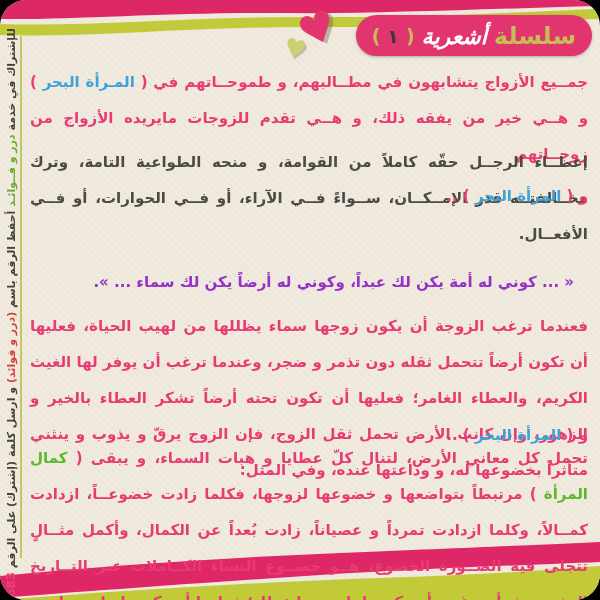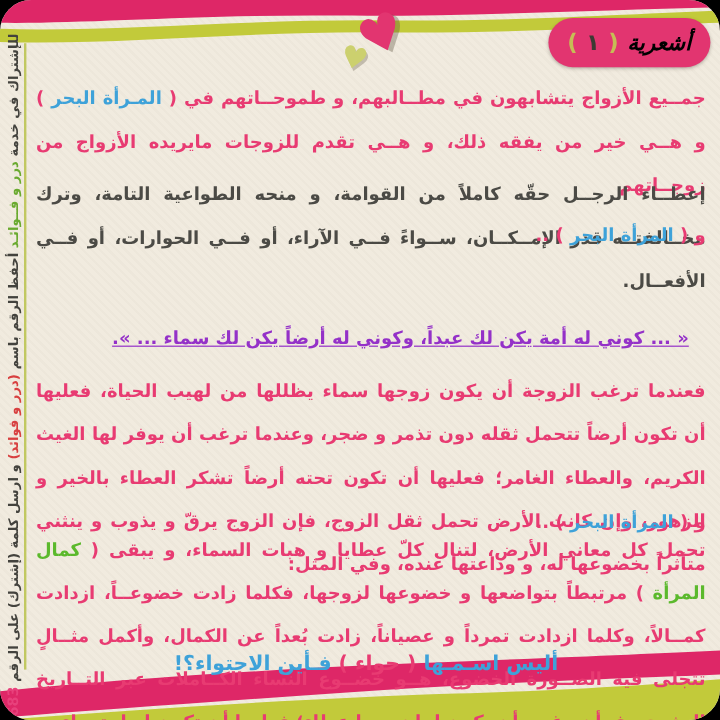--- a/index.html
+++ b/index.html
@@ -15,35 +15,35 @@
   .vtext{position:absolute;left:4px;top:574px;width:546px;transform:rotate(-90deg);transform-origin:0 0;
     font-size:11px;font-weight:bold;direction:rtl;text-align:center;white-space:nowrap;z-index:3;
     color:#43423d;letter-spacing:.2px;}
   .vtext .sv-green{color:#6aaa2f;}
   .vtext .sv-red{color:#d84040;}
   .vtext .sv-phone{color:#e8417c;font-size:12px;}
   .banner{position:absolute;top:15px;right:8px;height:41px;background:#e23570;border-radius:21px;
     display:flex;direction:rtl;align-items:center;gap:7px;padding:0 16px;z-index:2;
     box-shadow:0 1px 3px rgba(60,50,40,.35);}
   .b-label{font-size:24px;font-weight:bold;color:#c6bd55;}
-  .b-script{font-family:"DejaVu Serif",serif;font-style:italic;font-weight:bold;font-size:18px;color:#000000;}
+  .b-script{font-family:"DejaVu Serif",serif;font-style:italic;font-weight:bold;font-size:22px;color:#ffffff;}
   .b-paren{color:#c6bd55;font-size:19px;font-weight:bold;}
   .b-num{color:#3c3a33;font-size:19px;font-weight:bold;}
   .heart{position:absolute;z-index:2;line-height:1;}
   .heart-big{top:8px;left:299px;font-size:42px;color:#e23570;transform:rotate(-22deg);
     text-shadow:3px 3px 0 rgba(90,80,60,.35);}
   .heart-small{top:36px;left:284px;font-size:25px;color:#ccd06e;transform:rotate(14deg);
     text-shadow:2px 2px 0 rgba(90,80,60,.3);}
   .para{position:absolute;left:30px;right:12px;direction:rtl;text-align:justify;text-align-last:right;
     font-size:15px;line-height:36px;font-weight:bold;z-index:2;color:#e83b72;}
   .dark{color:#4b4a45;margin-top:24px;}
   .blue{color:#3ea2d9;}
   .green{color:#5bb92c;}
   .purple{color:#9431c8;}
-  .quote{padding-right:14px;text-align:left;text-decoration:underline;}
+  .quote{padding-right:14px;text-align:left;}
   .final{position:absolute;top:543px;left:140px;width:330px;text-align:center;direction:rtl;
     font-size:17px;font-weight:bold;z-index:2;color:#3ea2d9;}
   .final .f-pink{color:#e83b72;}
 </style>
 </head>
 <body>
 
 <div class="frame">
 
   <svg class="waves waves-top" width="600" height="44" viewBox="0 0 600 44" preserveAspectRatio="none">
@@ -54,20 +54,21 @@
   <svg class="waves waves-bottom" width="600" height="70" viewBox="0 0 600 70" preserveAspectRatio="none">
     <path class="wo" d="M0,70 C130,60 260,52 380,48 C480,45 550,40 600,36 L600,70 Z" fill="#c2ca3a"></path>
     <path class="wp" d="M0,46 C100,36 220,28 340,23 C460,18 540,15 600,12 L600,32 C530,35 430,38 320,45 C200,53 90,61 0,68 Z" fill="#de2767"></path>
   </svg>
 
   <div class="edge-line"></div>
 
   <div class="vtext"><span>للإشتراك في خدمة </span><span class="sv-green">درر و فــوائـد</span><span> أحفظ الرقم باسم </span><span class="sv-red">(درر و فوائد)</span><span> و ارسل كلمة (إشترك) على الرقم </span><span class="sv-phone">0096893256683</span></div>
 
   <div class="banner">
+    <span class="b-label">سلسلة</span>
     <span class="b-script">أشعرية</span>
     <span class="b-paren">(</span>
     <span class="b-num">١</span>
     <span class="b-paren">)</span>
   </div>
 
   <div class="heart heart-big">♥</div>
   <div class="heart heart-small">♥</div>
 
   <div class="para" style="top:64px"><span>جمــيع الأزواج يتشابهون في مطــالبهم، و طموحــاتهم في ( </span><span class="blue">المـرأة البحر</span><span> ) و هــي خير من يفقه ذلك، و هــي تقدم للزوجات مايريده الأزواج من زوجــاتهم</span></div>
@@ -79,15 +80,14 @@
 
   <div class="para purple quote" style="top:264px"><span>« ... كوني له أمة يكن لك عبداً، وكوني له أرضاً يكن لك سماء ... ».</span></div>
 
   <div class="para" style="top:308px"><span>فعندما ترغب الزوجة أن يكون زوجها سماء يظللها من لهيب الحياة، فعليها أن تكون أرضاً تتحمل ثقله دون تذمر و ضجر، وعندما ترغب أن يوفر لها الغيث الكريم، والعطاء الغامر؛ فعليها أن تكون تحته أرضاً تشكر العطاء بالخير و الزهور، وإن كانت الأرض تحمل ثقل الزوج، فإن الزوج يرقّ و يذوب و ينثني متأثراً بخضوعها له، و وداعتها عنده، وفي المثل:</span></div>
 
 
   <div class="para" style="top:417px"><span>و ( </span><span class="blue">المرأة البحر</span><span> ) ..</span></div>
 
   <div class="para" style="top:440px"><span>تحمل كل معاني الأرض، لتنال كلّ عطايا و هبات السماء، و يبقى ( </span><span class="green">كمال المرأة</span><span> ) مرتبطاً بتواضعها و خضوعها لزوجها، فكلما زادت خضوعــاً، ازدادت كمــالاً، وكلما ازدادت تمرداً و عصياناً، زادت بُعداً عن الكمال، وأكمل مثــالٍ تتجلى فيه الصــورة الخضوع، هــو خضــوع النساء الكــاملات عبر التــاريخ البشري، فــأن رغبت أن يكون لها زوجها عطاء؛ فعليها أن تكون له احتــواء .</span></div>
 
-  <div class="final"><span>أليس اسـمـها </span><span class="f-pink">( حواء )</span><span> فـأين الاحتواء؟!</span></div>
 
 </div>
 
 </body></html>

